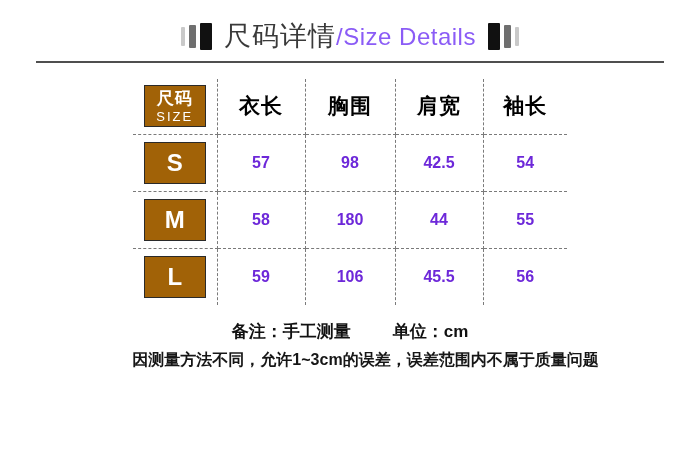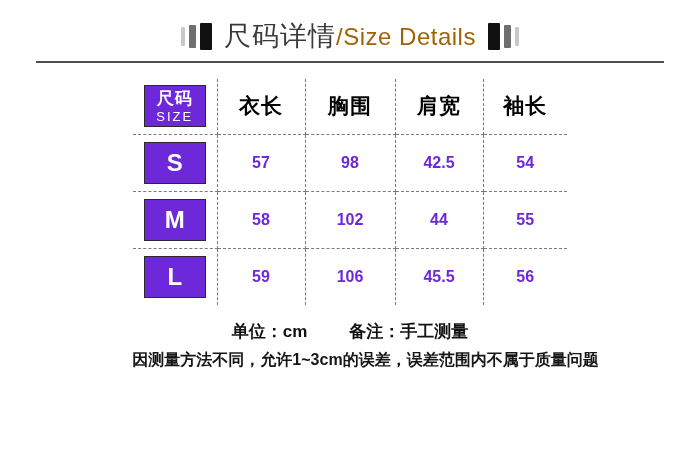--- a/index.html
+++ b/index.html
@@ -32,21 +32,21 @@
     font-size: 27px;
     font-weight: 500;
     color: #3a3a3a;
     letter-spacing: 1px;
     line-height: 1.15;
     white-space: nowrap;
   }
   .title .en {
     font-size: 24px;
     font-weight: 400;
-    color: #a16207;
+    color: #8b5cf6;
     letter-spacing: 0.5px;
   }
   .rule {
     height: 0;
     border-top: 2px solid #4f4f4f;
     margin: 9px 36px 0 36px;
   }
 
   
   table.size-table {
@@ -68,21 +68,21 @@
     border-bottom: 1px dashed #7a7a7a;
   }
   .size-table tr td:last-child { border-right: none; }
   .size-table tr:last-child td { border-bottom: none; }
   .size-table tr.head td { height: 55px; }
 
   .size-box {
     width: 60px;
     height: 40px;
     margin: 0 auto;
-    background: #6d28d9;
+    background: #a16207;
     color: #ffffff;
     display: flex;
     align-items: center;
     justify-content: center;
     font-weight: 700;
     font-size: 24px;
     box-shadow: 0 0 0 1px #2a2a2a;
   }
   .header-box { flex-direction: column; line-height: 1; gap: 3px; }
   .hb-cn { font-size: 17px; font-weight: 700; letter-spacing: 1px; }
@@ -166,35 +166,35 @@
       <td class="val">57</td>
       <td class="val">98</td>
       <td class="val">42.5</td>
       <td class="val">54</td>
     </tr>
     <tr>
       <td>
         <div class="size-box">M</div>
       </td>
       <td class="val">58</td>
-      <td class="val">102</td>
+      <td class="val">180</td>
       <td class="val">44</td>
       <td class="val">55</td>
     </tr>
     <tr>
       <td>
         <div class="size-box">L</div>
       </td>
       <td class="val">59</td>
       <td class="val">106</td>
       <td class="val">45.5</td>
       <td class="val">56</td>
     </tr>
   </tbody>
     </table>
 
   <div class="note-line">
+    <span>备注：手工测量</span>
     <span>单位：cm</span>
-    <span>备注：手工测量</span>
   </div>
   <div class="tolerance">因测量方法不同，允许1~3cm的误差，误差范围内不属于质量问题</div>
 
 </div>
 
 </body></html>

